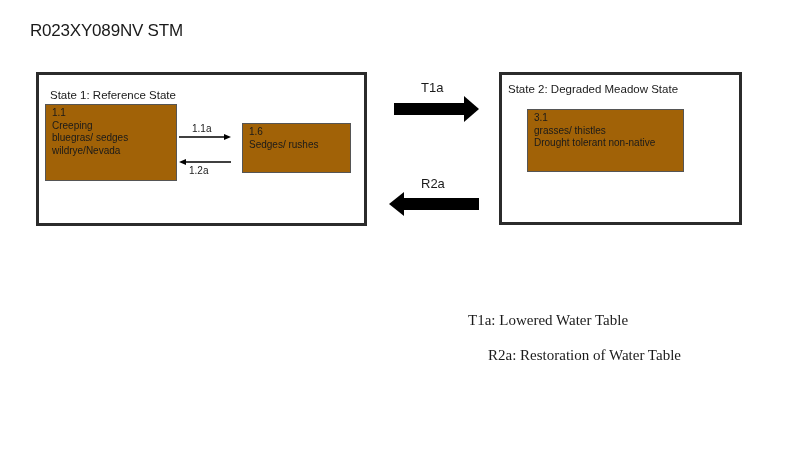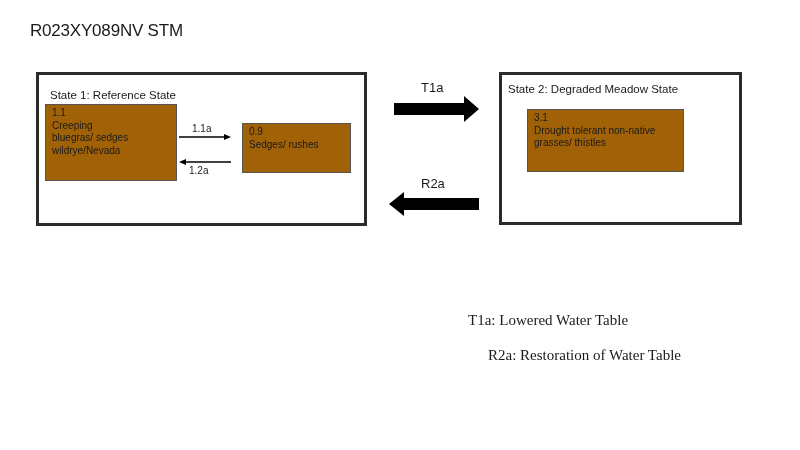--- a/index.html
+++ b/index.html
@@ -26,21 +26,21 @@
 <div class="abs state-label" style="left:50px; top:89px;">State 1: Reference  State</div>
 
 <div class="abs comm-box" style="left:45px; top:104px; width:132px; height:77px;">
   <div>1.1</div>
   <div>Creeping</div>
   <div>bluegras/ sedges</div>
   <div>wildrye/Nevada</div>
 </div>
 
 <div class="abs comm-box" style="left:242px; top:123px; width:109px; height:50px;">
-  <div>0.9</div>
+  <div>1.6</div>
   <div>Sedges/ rushes</div>
 </div>
 
 <div class="abs small-label" style="left:192px; top:123px;">1.1a</div>
 <svg class="abs" style="left:178px; top:132px;" width="56" height="10">
   <line x1="1" y1="5" x2="48" y2="5" stroke="#000" stroke-width="1.3"></line>
   <polygon points="46,2 53,5 46,8" fill="#000"></polygon>
 </svg>
 
 <svg class="abs" style="left:176px; top:157px;" width="56" height="10">
@@ -59,18 +59,18 @@
 <svg class="abs" style="left:389px; top:192px;" width="91" height="24">
   <rect x="13" y="6" width="77" height="12" fill="#000"></rect>
   <polygon points="15,0 0,12 15,24" fill="#000"></polygon>
 </svg>
 
 <div class="abs state-box" style="left:499px; top:72px; width:243px; height:153px;"></div>
 <div class="abs state-label" style="left:508px; top:83px;">State 2: Degraded Meadow State</div>
 
 <div class="abs comm-box" style="left:527px; top:109px; width:157px; height:63px;">
   <div>3.1</div>
+  <div>grasses/ thistles</div>
   <div>Drought tolerant non-native</div>
-  <div>grasses/ thistles</div>
 </div>
 
 <div class="abs legend" style="left:468px; top:312px;">T1a: Lowered Water Table</div>
 <div class="abs legend" style="left:468px; top:347px;margin-left:20px;">R2a: Restoration of Water Table</div>
 
 </body></html>

